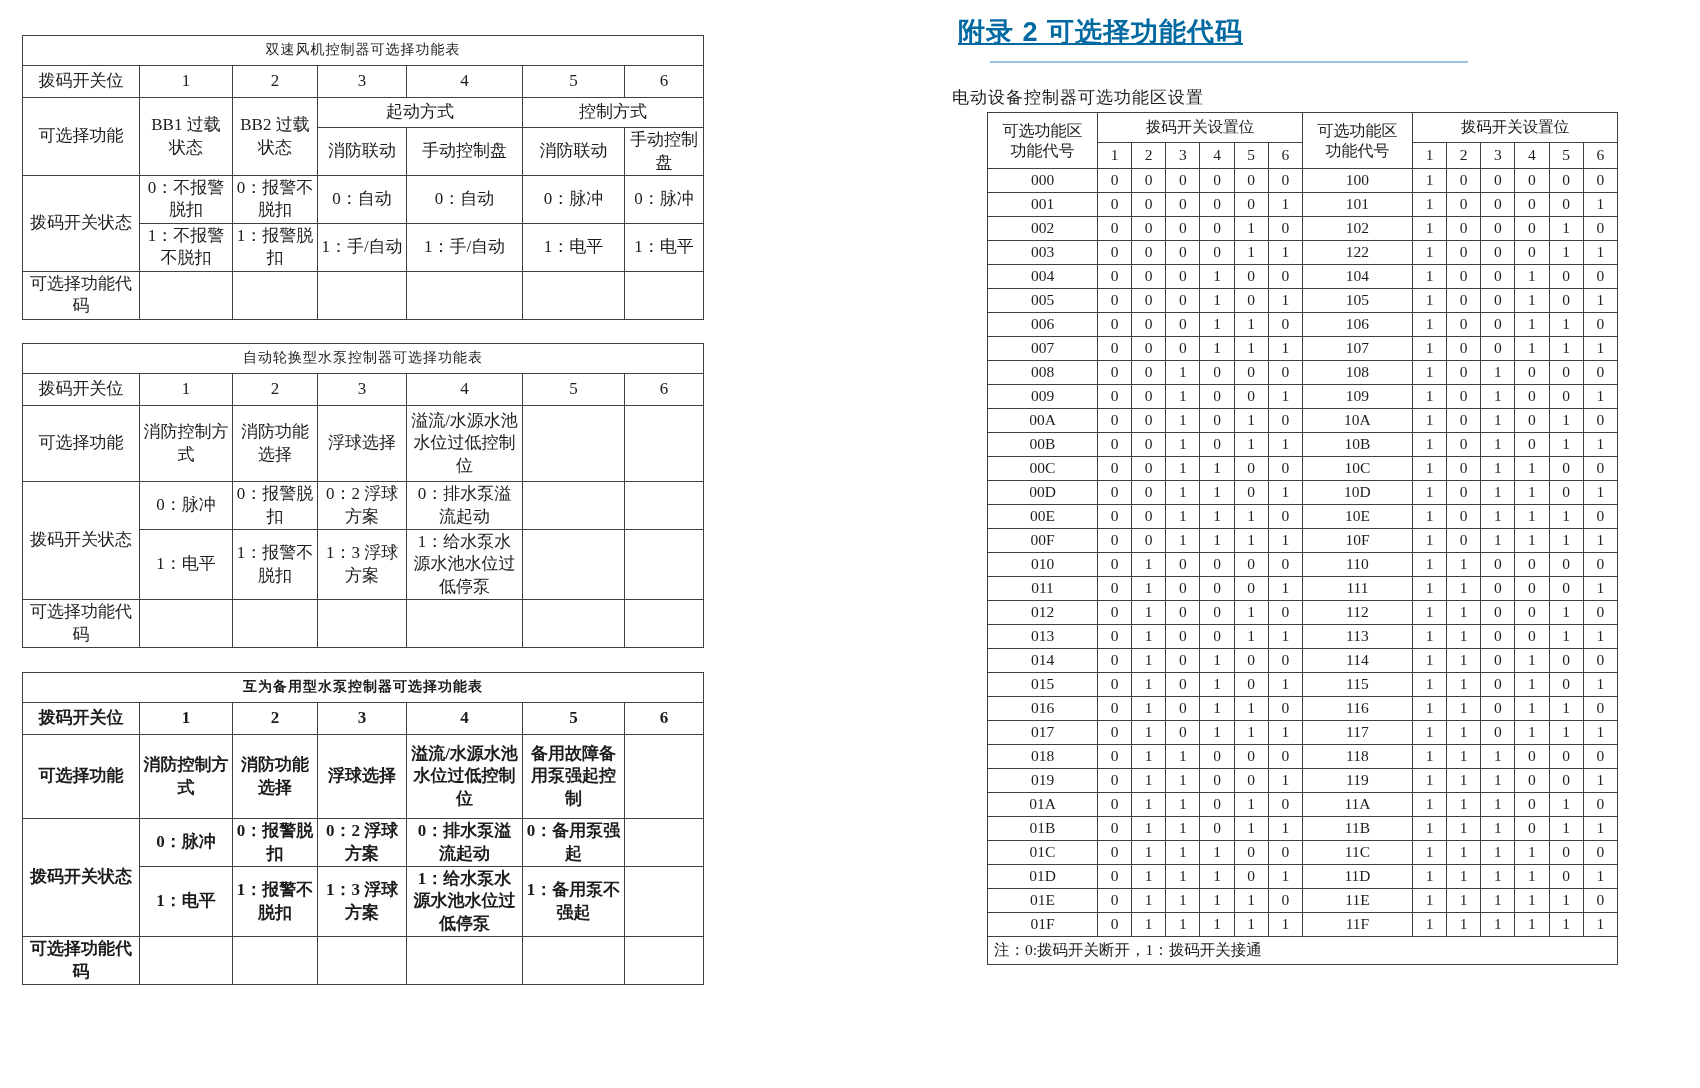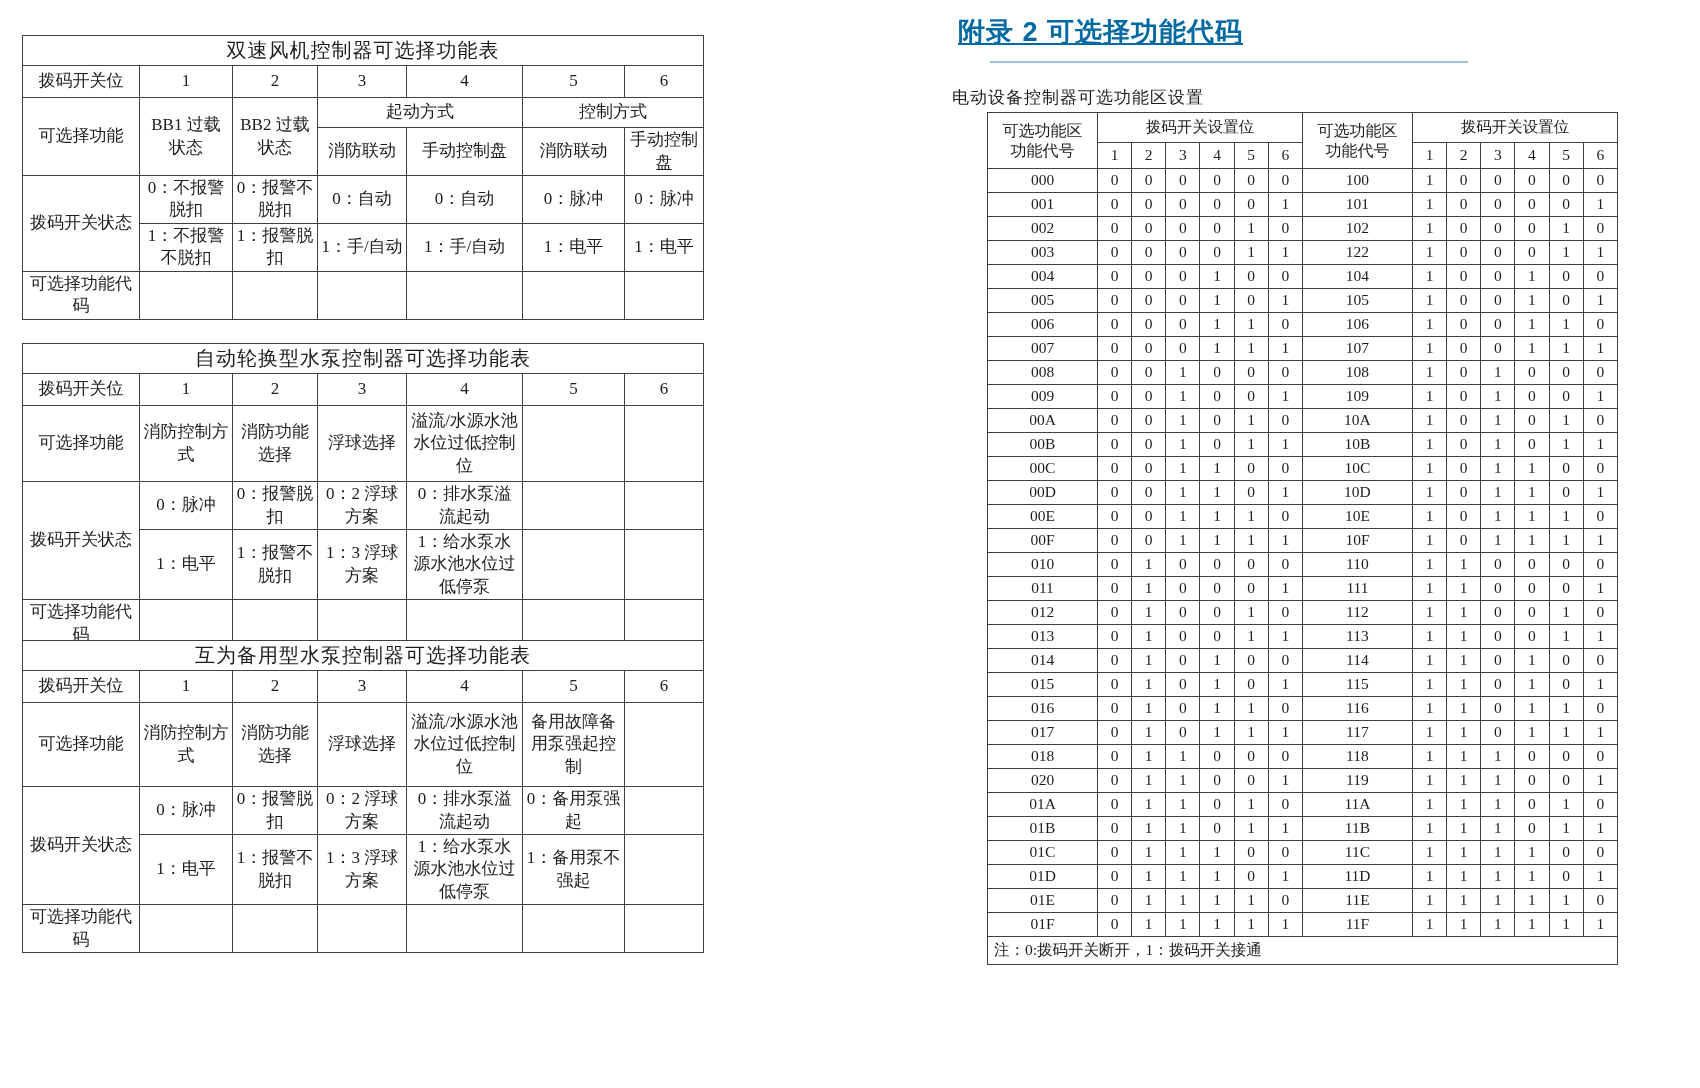--- a/index.html
+++ b/index.html
@@ -20,25 +20,25 @@
     text-align:center;
     vertical-align:middle;
     padding:1px 3px;
     line-height:1.32;
     word-break:break-all;
   }
   
   .ltable { position:absolute; left:22px; width:681px; font-size:17px; }
   #fan-table      { top:35px;  }
   #rotation-table { top:343px;padding-left:40px; }
-  #backup-table   { top:640px; }
+  #backup-table   { top:672px;font-weight:bold; }
   .rh30 { height:30px; } .rh32 { height:32px; } .rh44 { height:44px; }
   .rh46 { height:46px; } .rh48 { height:48px; } .rh60 { height:60px; }
   .rh66 { height:66px; } .rh76 { height:76px; } .rh84 { height:84px; }
-  .t-title { font-size:20px; letter-spacing:1px; }
+  .t-title { font-size:14px; letter-spacing:1px; }
   
   .app-title {
     position:absolute; left:958px; top:14px; width:540px;
     text-align:left;
     font-family:"Liberation Sans","DejaVu Sans",sans-serif;
     font-weight:bold; font-size:27px;
     color:#0369a1;
     letter-spacing:1px;
     text-decoration:underline;
   }
@@ -702,21 +702,21 @@
           <td>0</td>
           <td>118</td>
           <td>1</td>
           <td>1</td>
           <td>1</td>
           <td>0</td>
           <td>0</td>
           <td>0</td>
         </tr>
         <tr>
-          <td>020</td>
+          <td>019</td>
           <td>0</td>
           <td>1</td>
           <td>1</td>
           <td>0</td>
           <td>0</td>
           <td>1</td>
           <td>119</td>
           <td>1</td>
           <td>1</td>
           <td>1</td>

